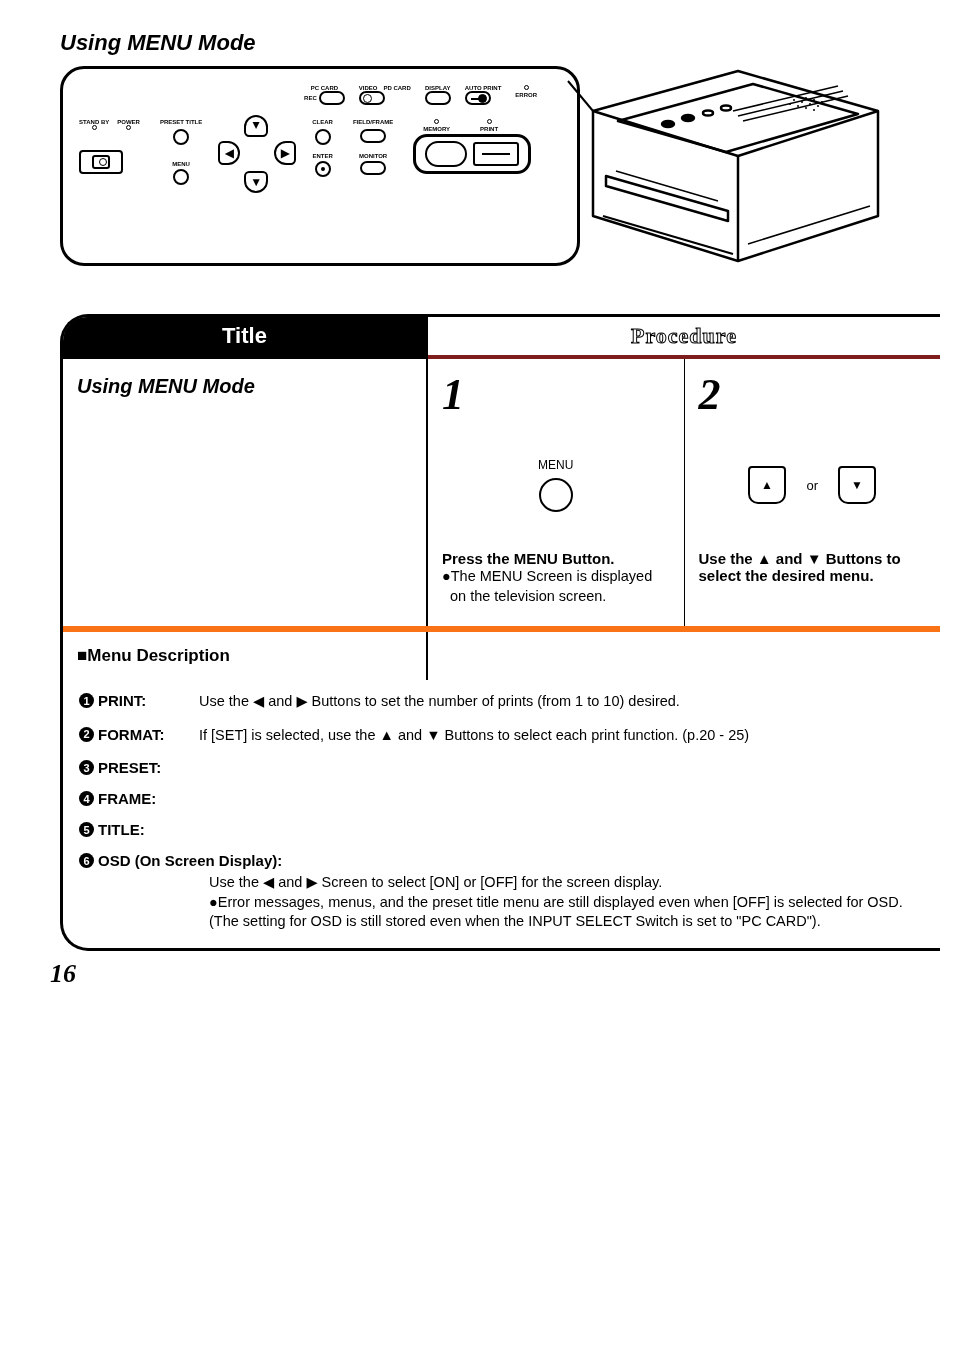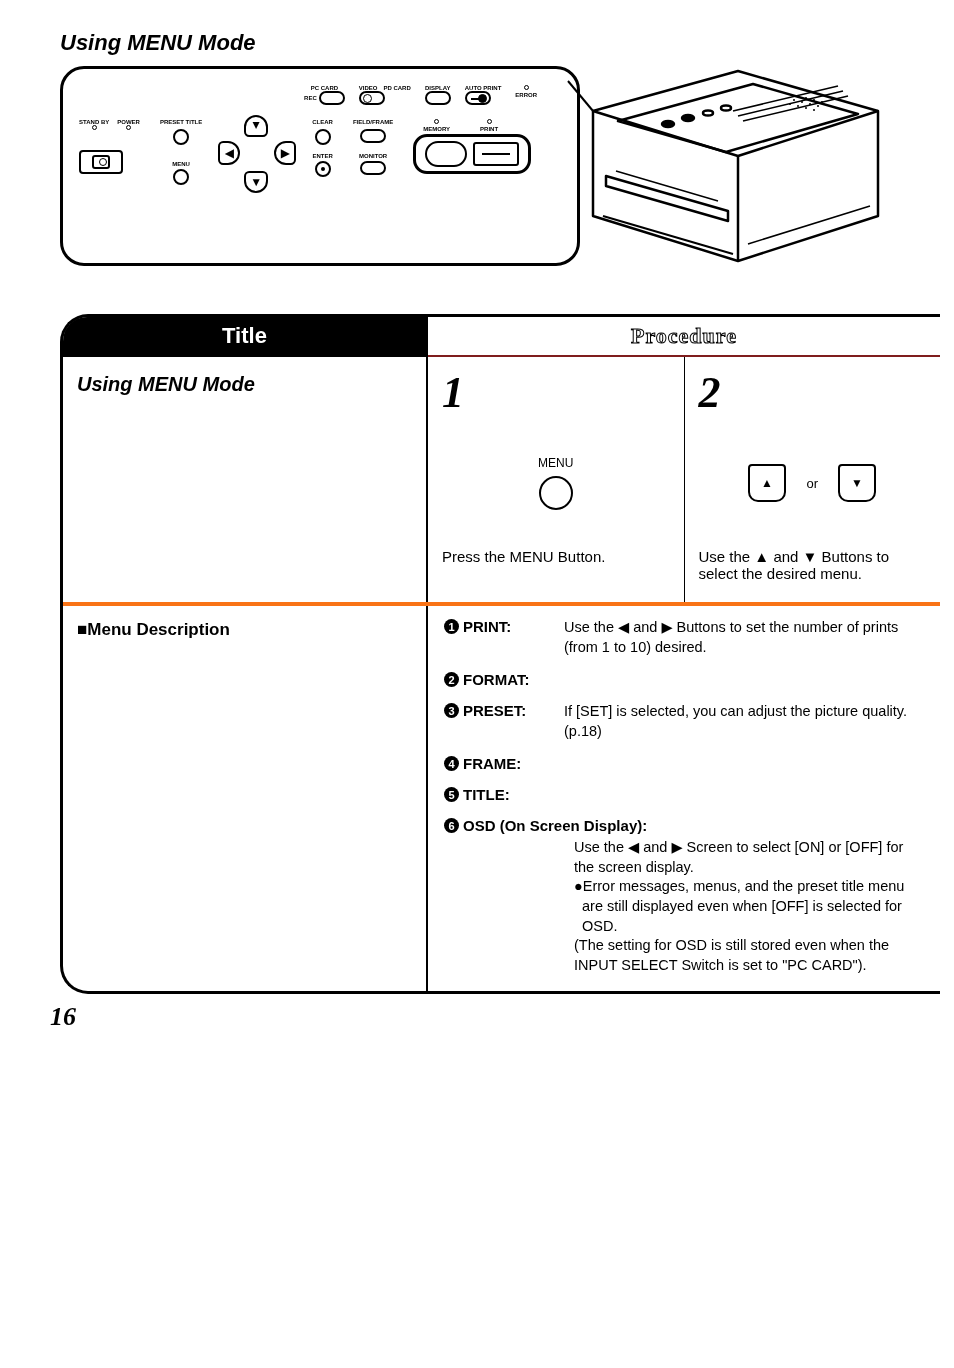--- a/index.html
+++ b/index.html
@@ -61,21 +61,21 @@
     width: 365px;
     text-align: center;
     padding: 6px 0;
     border-top-left-radius: 24px;
     border-right: 2px solid #000;
   }
   .hdr-cell-proc {
     flex: 1;
     text-align: center;
     padding: 6px 0;
-    border-bottom: 2px solid #7f1d1d;
+    border-bottom: 4px solid #7f1d1d;
   }
   .proc-word {
     font-family: Georgia, serif;
     font-size: 22px;
     font-weight: bold;
     letter-spacing: 1px;
     -webkit-text-stroke: 1px #000;
     color: #fff;
   }
   .body-row { display: flex; }
@@ -105,25 +105,25 @@
   .plain-text { font-size: 14.5px; line-height: 1.35; }
   .icon-area { height: 130px; display: flex; align-items: center; justify-content: center; gap: 20px; }
   .menu-btn-group { text-align: center; }
   .menu-btn-label { font-size: 12px; margin-bottom: 6px; }
   .menu-circle { width: 34px; height: 34px; border: 2.5px solid #000; border-radius: 50%; margin: 0 auto; }
   .shield-btn {
     width: 38px; height: 38px; border: 2.5px solid #000;
     border-radius: 6px 6px 14px 14px;
     display: flex; align-items: center; justify-content: center;
   }
-  .step-title { font-weight: normal; font-size: 15px; }
+  .step-title { font-weight: bold; font-size: 15px; }
   .bullet-line { font-size: 14.5px; line-height: 1.35; padding-left: 8px; text-indent: -8px; }
   .or-text { font-size: 13px; }
 
-  .menu-desc-row { display: flex; border-top: 4px solid #f97316; }
+  .menu-desc-row { display: flex; border-top: 6px solid #f97316; flex-direction: column; }
   .menu-desc-left {
     width: 365px;
     border-right: 2px solid #000;
     padding: 14px;
   }
   .menu-desc-title { font-weight: bold; font-size: 17px; }
   .menu-desc-right { flex: 1; padding: 12px 16px 16px 16px; }
   .menu-item { display: flex; margin-bottom: 14px; gap: 10px; }
   .menu-label { width: 110px; font-weight: bold; font-size: 15px; display: flex; align-items: flex-start; gap: 4px; }
   .num-badge {
@@ -314,20 +314,21 @@
     <div class="right-col">
       <div class="step-col">
         <div class="step-num">1</div>
         <div class="icon-area">
           <div class="menu-btn-group">
             <div class="menu-btn-label">MENU</div>
             <div class="menu-circle"></div>
           </div>
         </div>
         <div class="step-title">Press the MENU Button.</div>
+        <div class="bullet-line">●The MENU Screen is displayed on the television screen.</div>
       </div>
       <div class="step-col">
         <div class="step-num">2</div>
         <div class="icon-area">
           <div class="shield-btn" style="border-radius:10px 10px 4px 4px;transform:rotate(180deg);">
             <span class="tri" style="transform:rotate(180deg);">▲</span>
           </div>
           <span class="or-text">or</span>
           <div class="shield-btn" style="border-radius:4px 4px 10px 10px;">
             <span class="tri">▼</span>
@@ -348,27 +349,27 @@
             <span class="num-badge">1</span>
             <span>PRINT:</span>
           </div>
         <div class="menu-text">Use the ◀ and ▶ Buttons to set the number of prints (from 1 to 10) desired.</div>
       </div>
       <div class="menu-item">
         <div class="menu-label">
             <span class="num-badge">2</span>
             <span>FORMAT:</span>
           </div>
+        <div class="menu-text">If [SET] is selected, use the ▲ and ▼ Buttons to select each print function. (p.20 - 25)</div>
       </div>
       <div class="menu-item">
         <div class="menu-label">
             <span class="num-badge">3</span>
             <span>PRESET:</span>
           </div>
-        <div class="menu-text">If [SET] is selected, you can adjust the picture quality. (p.18)</div>
       </div>
       <div class="menu-item">
         <div class="menu-label">
             <span class="num-badge">4</span>
             <span>FRAME:</span>
           </div>
       </div>
       <div class="menu-item">
         <div class="menu-label">
             <span class="num-badge">5</span>

